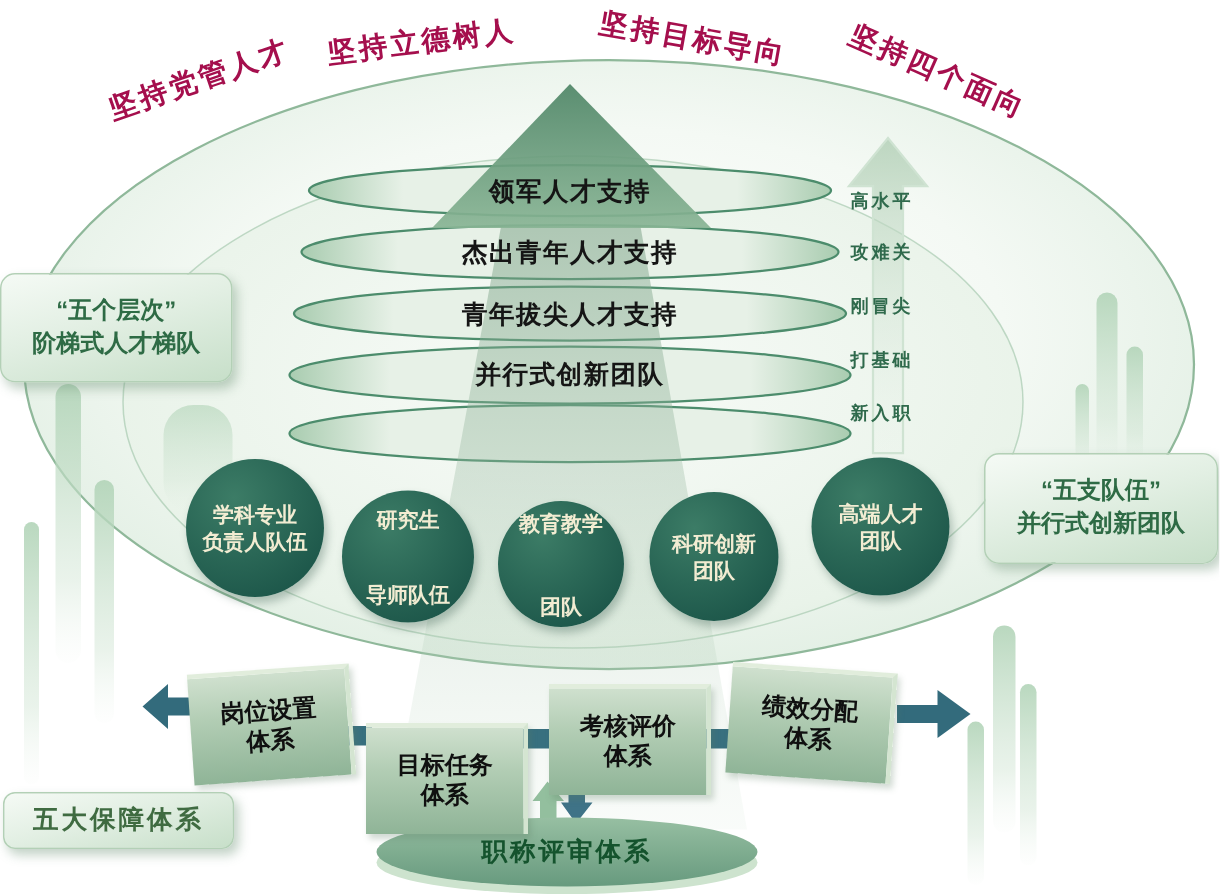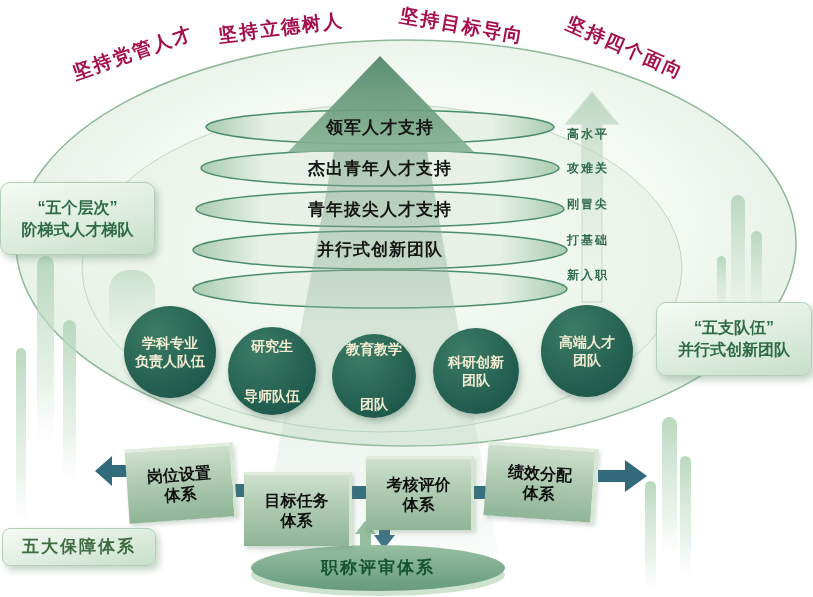--- a/index.html
+++ b/index.html
@@ -196,21 +196,21 @@
   </div>
   <div class="abs circle" style="left:541px;top:305px;width:92px;height:92px;">
     <span>高端人才</span>
     <span>团队</span>
   </div>
 
   <div class="abs sysbox" style="left:127px;top:446px;width:105px;height:71px;transform:rotate(-4deg);">
     <span>岗位设置</span>
     <span>体系</span>
   </div>
-  <div class="abs sysbox" style="left:244px;top:472px;width:105px;height:71px;text-align:center;">
+  <div class="abs sysbox" style="left:244px;top:482px;width:105px;height:71px;text-align:center;">
     <span>目标任务</span>
     <span>体系</span>
   </div>
   <div class="abs sysbox" style="left:366px;top:456px;width:105px;height:71px;">
     <span>考核评价</span>
     <span>体系</span>
   </div>
   <div class="abs sysbox" style="left:486px;top:445px;width:107px;height:71px;transform:rotate(4deg);">
     <span>绩效分配</span>
     <span>体系</span>

